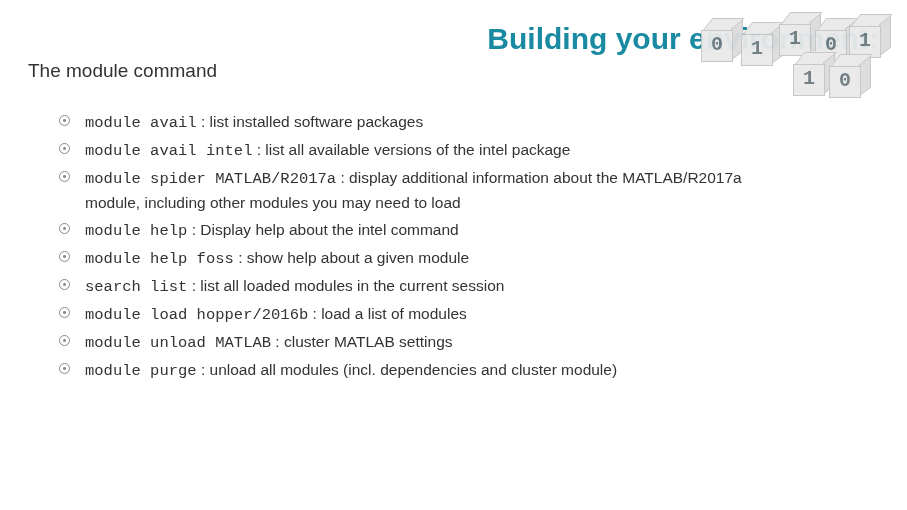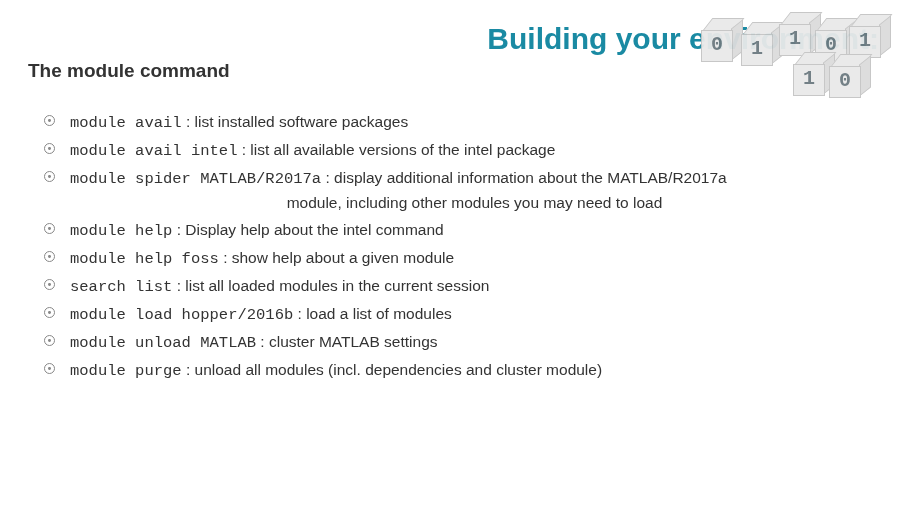--- a/index.html
+++ b/index.html
@@ -19,28 +19,28 @@
   }
   .title {
     font-size: 30px;
     font-weight: bold;
     color: #1a8aa3;
     margin: 0 0 4px 0;
     text-align: right;
   }
   .subtitle {
     font-size: 19px;
-    font-weight: bold;
+    font-weight: normal;
     color: #333;
     margin: 0 0 28px 0;
   }
   .bullets {
     list-style: none;
     padding: 0 0 0 14px;
-    margin: 0;
+    margin: 15px;
     font-size: 15.5px;
     line-height: 1.55;
   }
   .bullets > li {
     position: relative;
     padding-left: 28px;
     margin-bottom: 3px;
   }
   .bullets > li::before {
     content: "";
@@ -63,21 +63,20 @@
     background: #888;
     border-radius: 50%;
   }
   .cmd {
     font-family: "Courier New", Courier, monospace;
     font-size: 15.5px;
   }
   .continuation {
     display: block;
     padding-left: 0;
-    text-align: center;
   }
   .deco {
     position: absolute;
     right: 12px;
     top: 8px;
     width: 200px;
     height: 90px;
     opacity: 0.95;
   }
   .cube {

